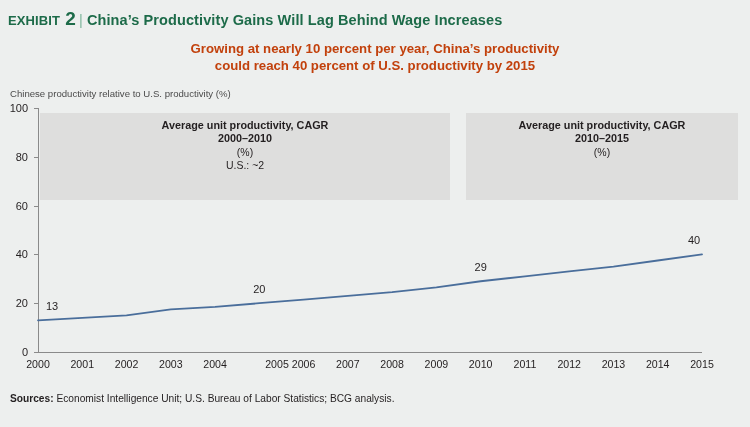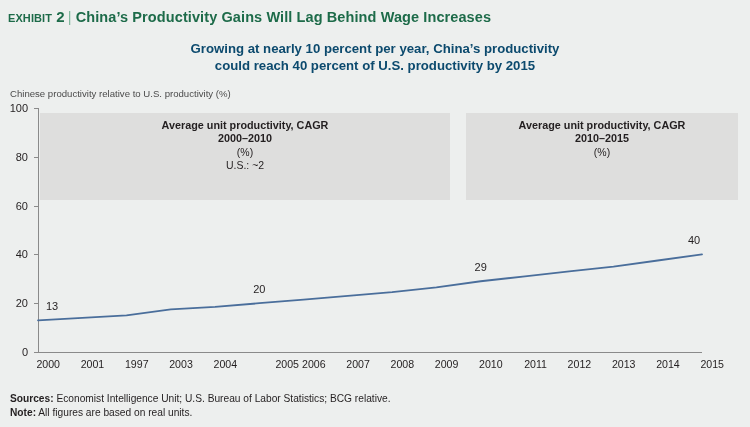--- a/index.html
+++ b/index.html
@@ -23,40 +23,40 @@
     top: 8px;
     font-size: 14.5px;
     font-weight: bold;
     color: #1d6b49;
     white-space: nowrap;
     letter-spacing: 0.1px;
   }
   #exhibit-header .exh-label {
     font-variant: small-caps;
     text-transform: lowercase;
-    font-size: 15px;
+    font-size: 19px;
   }
   #exhibit-header .exh-label::first-letter { font-size: 15.5px; }
   #exhibit-header .exh-divider {
     color: #7fb69b;
     font-weight: normal;
     margin: 0 4px 0 3px;
   }
 
   
   #subtitle {
     position: absolute;
     left: 0;
     top: 40px;
     width: 750px;
     text-align: center;
     font-size: 13.2px;
     font-weight: bold;
     line-height: 17px;
-    color: #0c4a6e;
+    color: #c2410c;
   }
 
   
   #axis-caption {
     position: absolute;
     left: 10px;
     top: 88px;
     font-size: 9.6px;
     color: #4b4b4b;
     white-space: nowrap;
@@ -101,21 +101,21 @@
     top: 252px;
     width: 664px;
     height: 1.4px;
     background: #8a8a8a;
   }
 
   .x-tick-label {
     position: absolute;
     top: 258px;
     width: 44px;
-    text-align: right;
+    text-align: center;
     font-size: 10.6px;
     color: #231f20;
   }
 
   
   .callout {
     position: absolute;
     background: #dededd;
     text-align: center;
     font-size: 10.5px;
@@ -191,21 +191,21 @@
       <div class="y-tick-mark" style="top: 105.6px;"></div>
       <div class="y-tick-label" style="left: 0px; top: 56.8px;">80</div>
       <div class="y-tick-mark" style="top: 56.8px;"></div>
       <div class="y-tick-label" style="left: 0px; top: 8px;">100</div>
       <div class="y-tick-mark" style="top: 8px;"></div>
     </div>
 
   <div id="x-ticks">
       <div class="x-tick-label" style="left: 16px;">2000</div>
       <div class="x-tick-label" style="left: 60.2667px;">2001</div>
-      <div class="x-tick-label" style="left: 104.533px;">1997</div>
+      <div class="x-tick-label" style="left: 104.533px;">2002</div>
       <div class="x-tick-label" style="left: 148.8px;">2003</div>
       <div class="x-tick-label" style="left: 193.067px;">2004</div>
       <div class="x-tick-label" style="left: 255px;">2005</div>
       <div class="x-tick-label" style="left: 281.6px;">2006</div>
       <div class="x-tick-label" style="left: 325.867px;">2007</div>
       <div class="x-tick-label" style="left: 370.133px;">2008</div>
       <div class="x-tick-label" style="left: 414.4px;">2009</div>
       <div class="x-tick-label" style="left: 458.667px;">2010</div>
       <div class="x-tick-label" style="left: 502.933px;">2011</div>
       <div class="x-tick-label" style="left: 547.2px;">2012</div>
@@ -235,19 +235,15 @@
       <div class="data-label" style="left: 52px; top: 206.28px;">13</div>
       <div class="data-label" style="left: 259.333px; top: 189.2px;">20</div>
       <div class="data-label" style="left: 480.667px; top: 167.24px;">29</div>
       <div class="data-label" style="left: 694px; top: 140.4px;">40</div>
     </div>
 </div>
 
 <div id="footnotes">
   <div>
     <b>Sources:</b>
-    <span>Economist Intelligence Unit; U.S. Bureau of Labor Statistics; BCG relative.</span>
+    <span>Economist Intelligence Unit; U.S. Bureau of Labor Statistics; BCG analysis.</span>
   </div>
-  <div>
-    <b>Note:</b>
-    <span>All figures are based on real units.</span>
-  </div>
 </div>
 
 </body></html>

